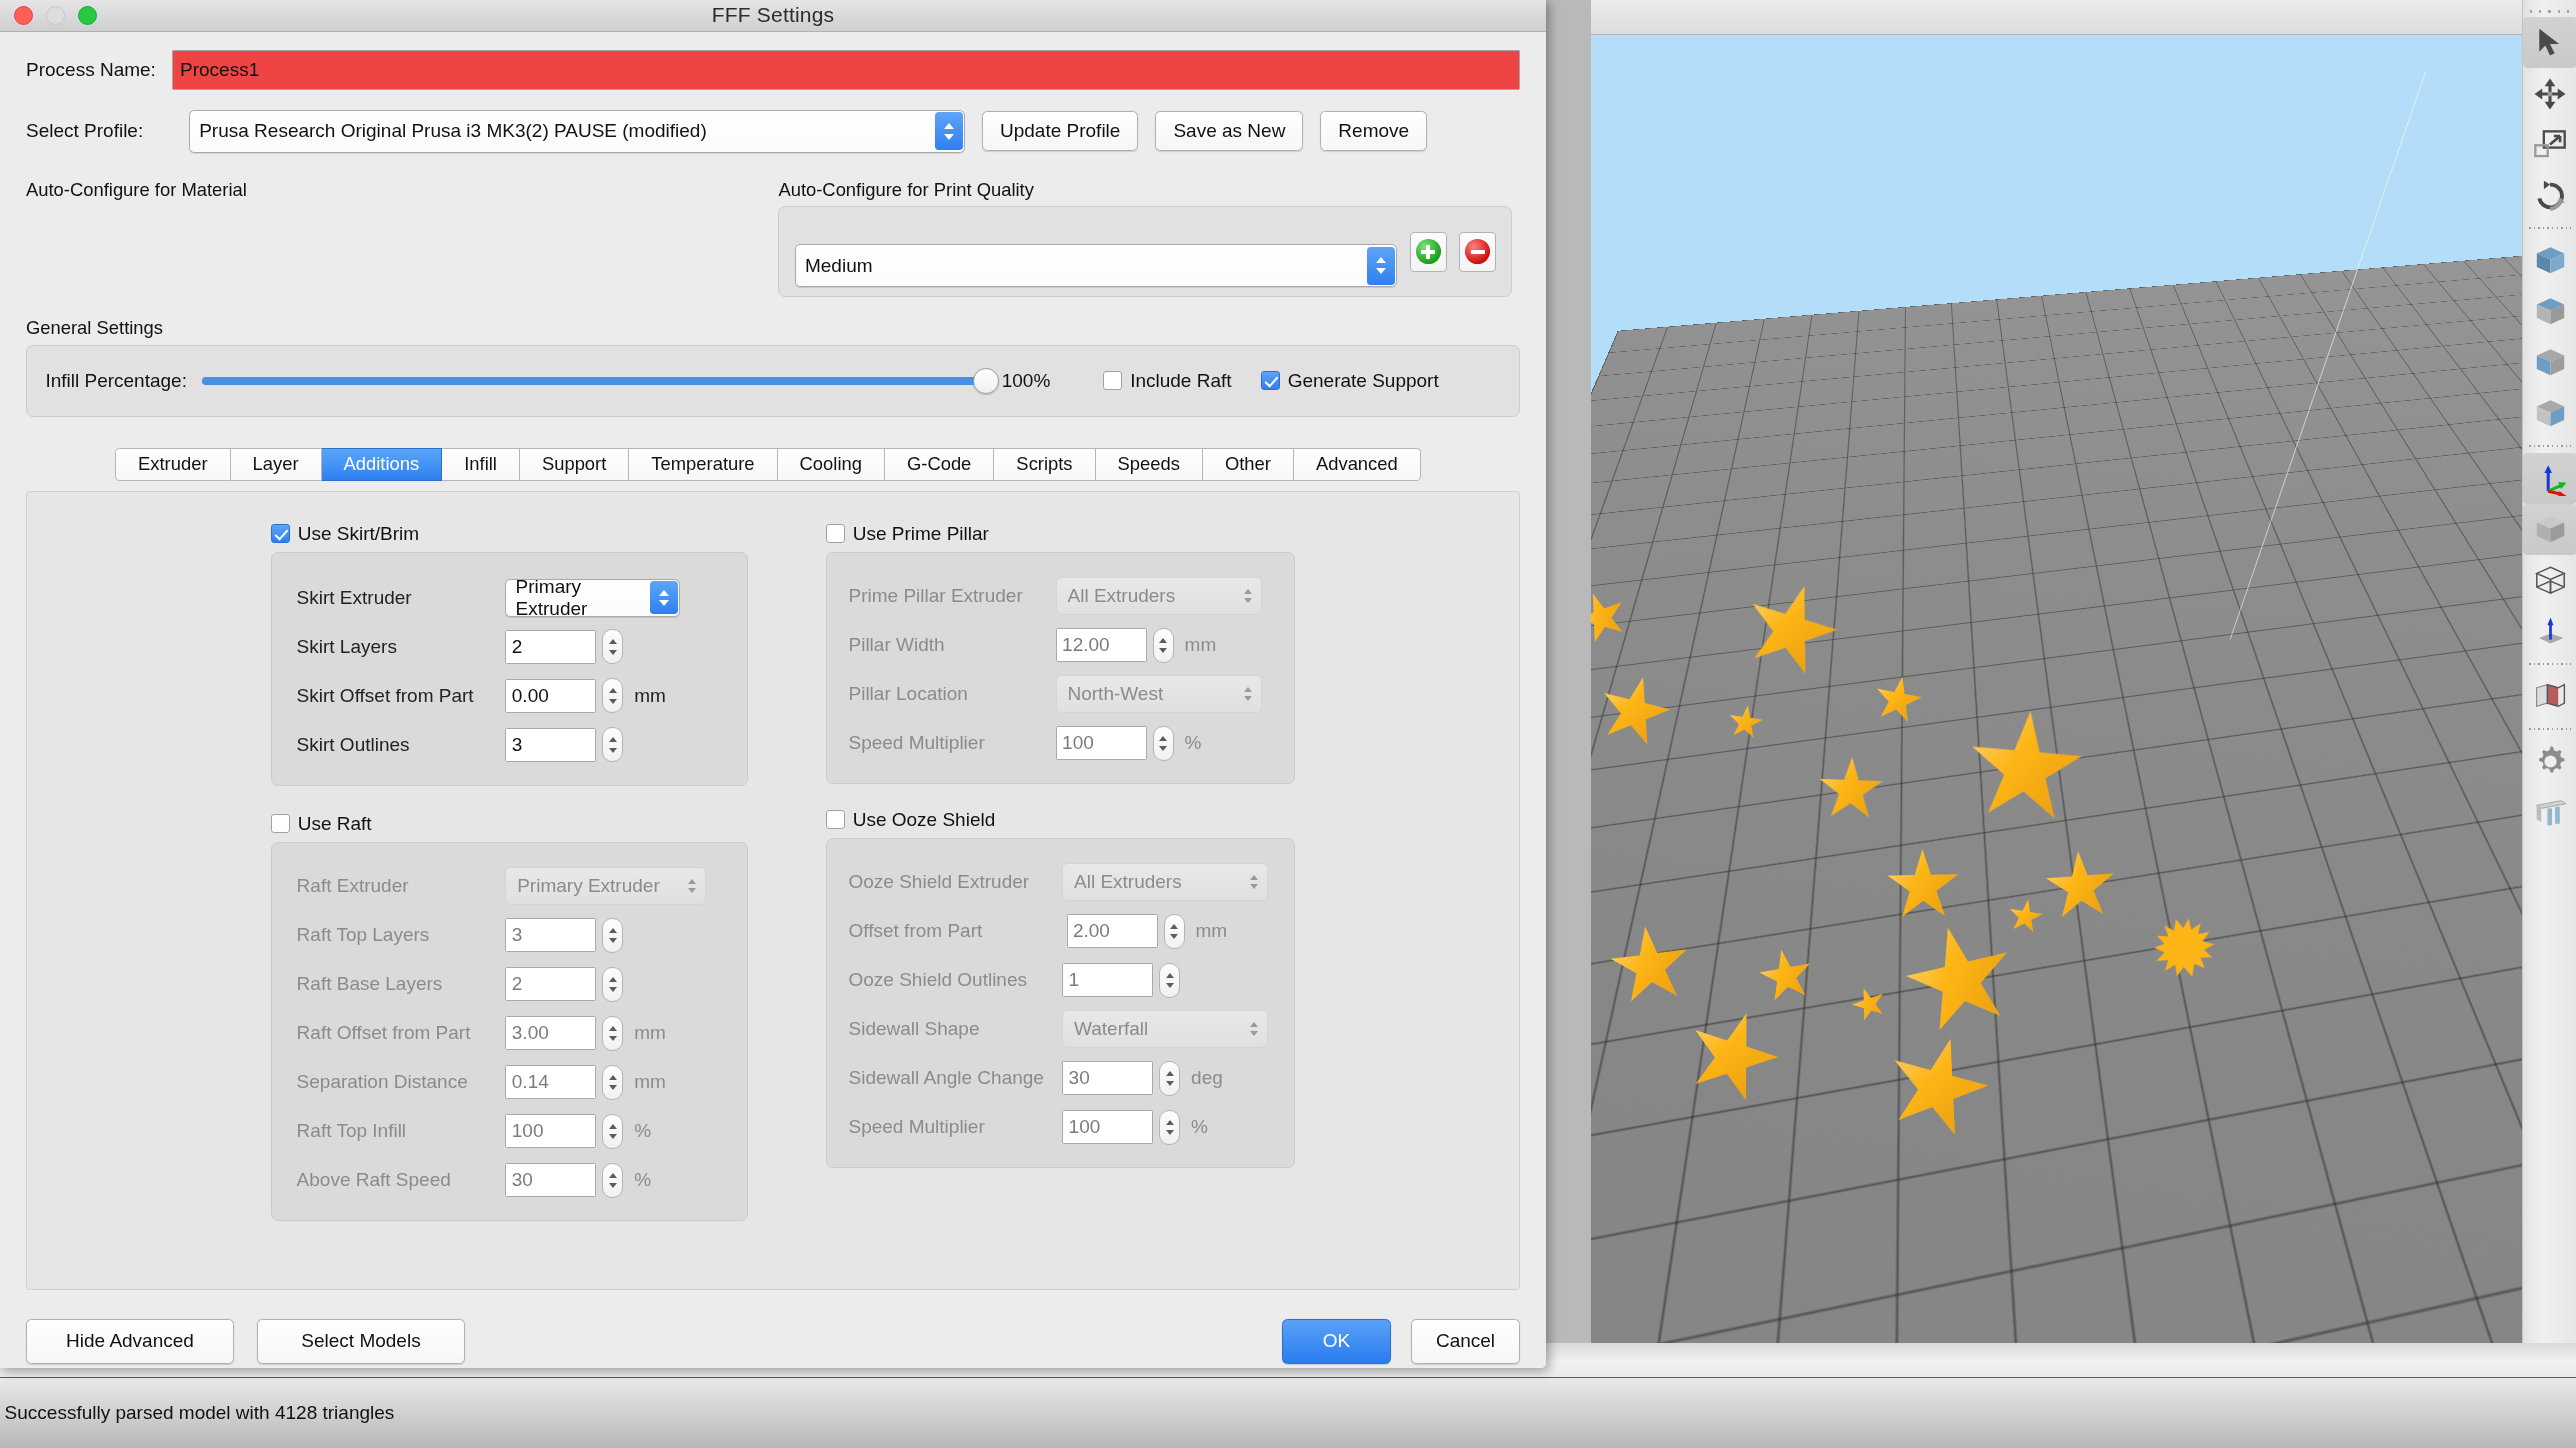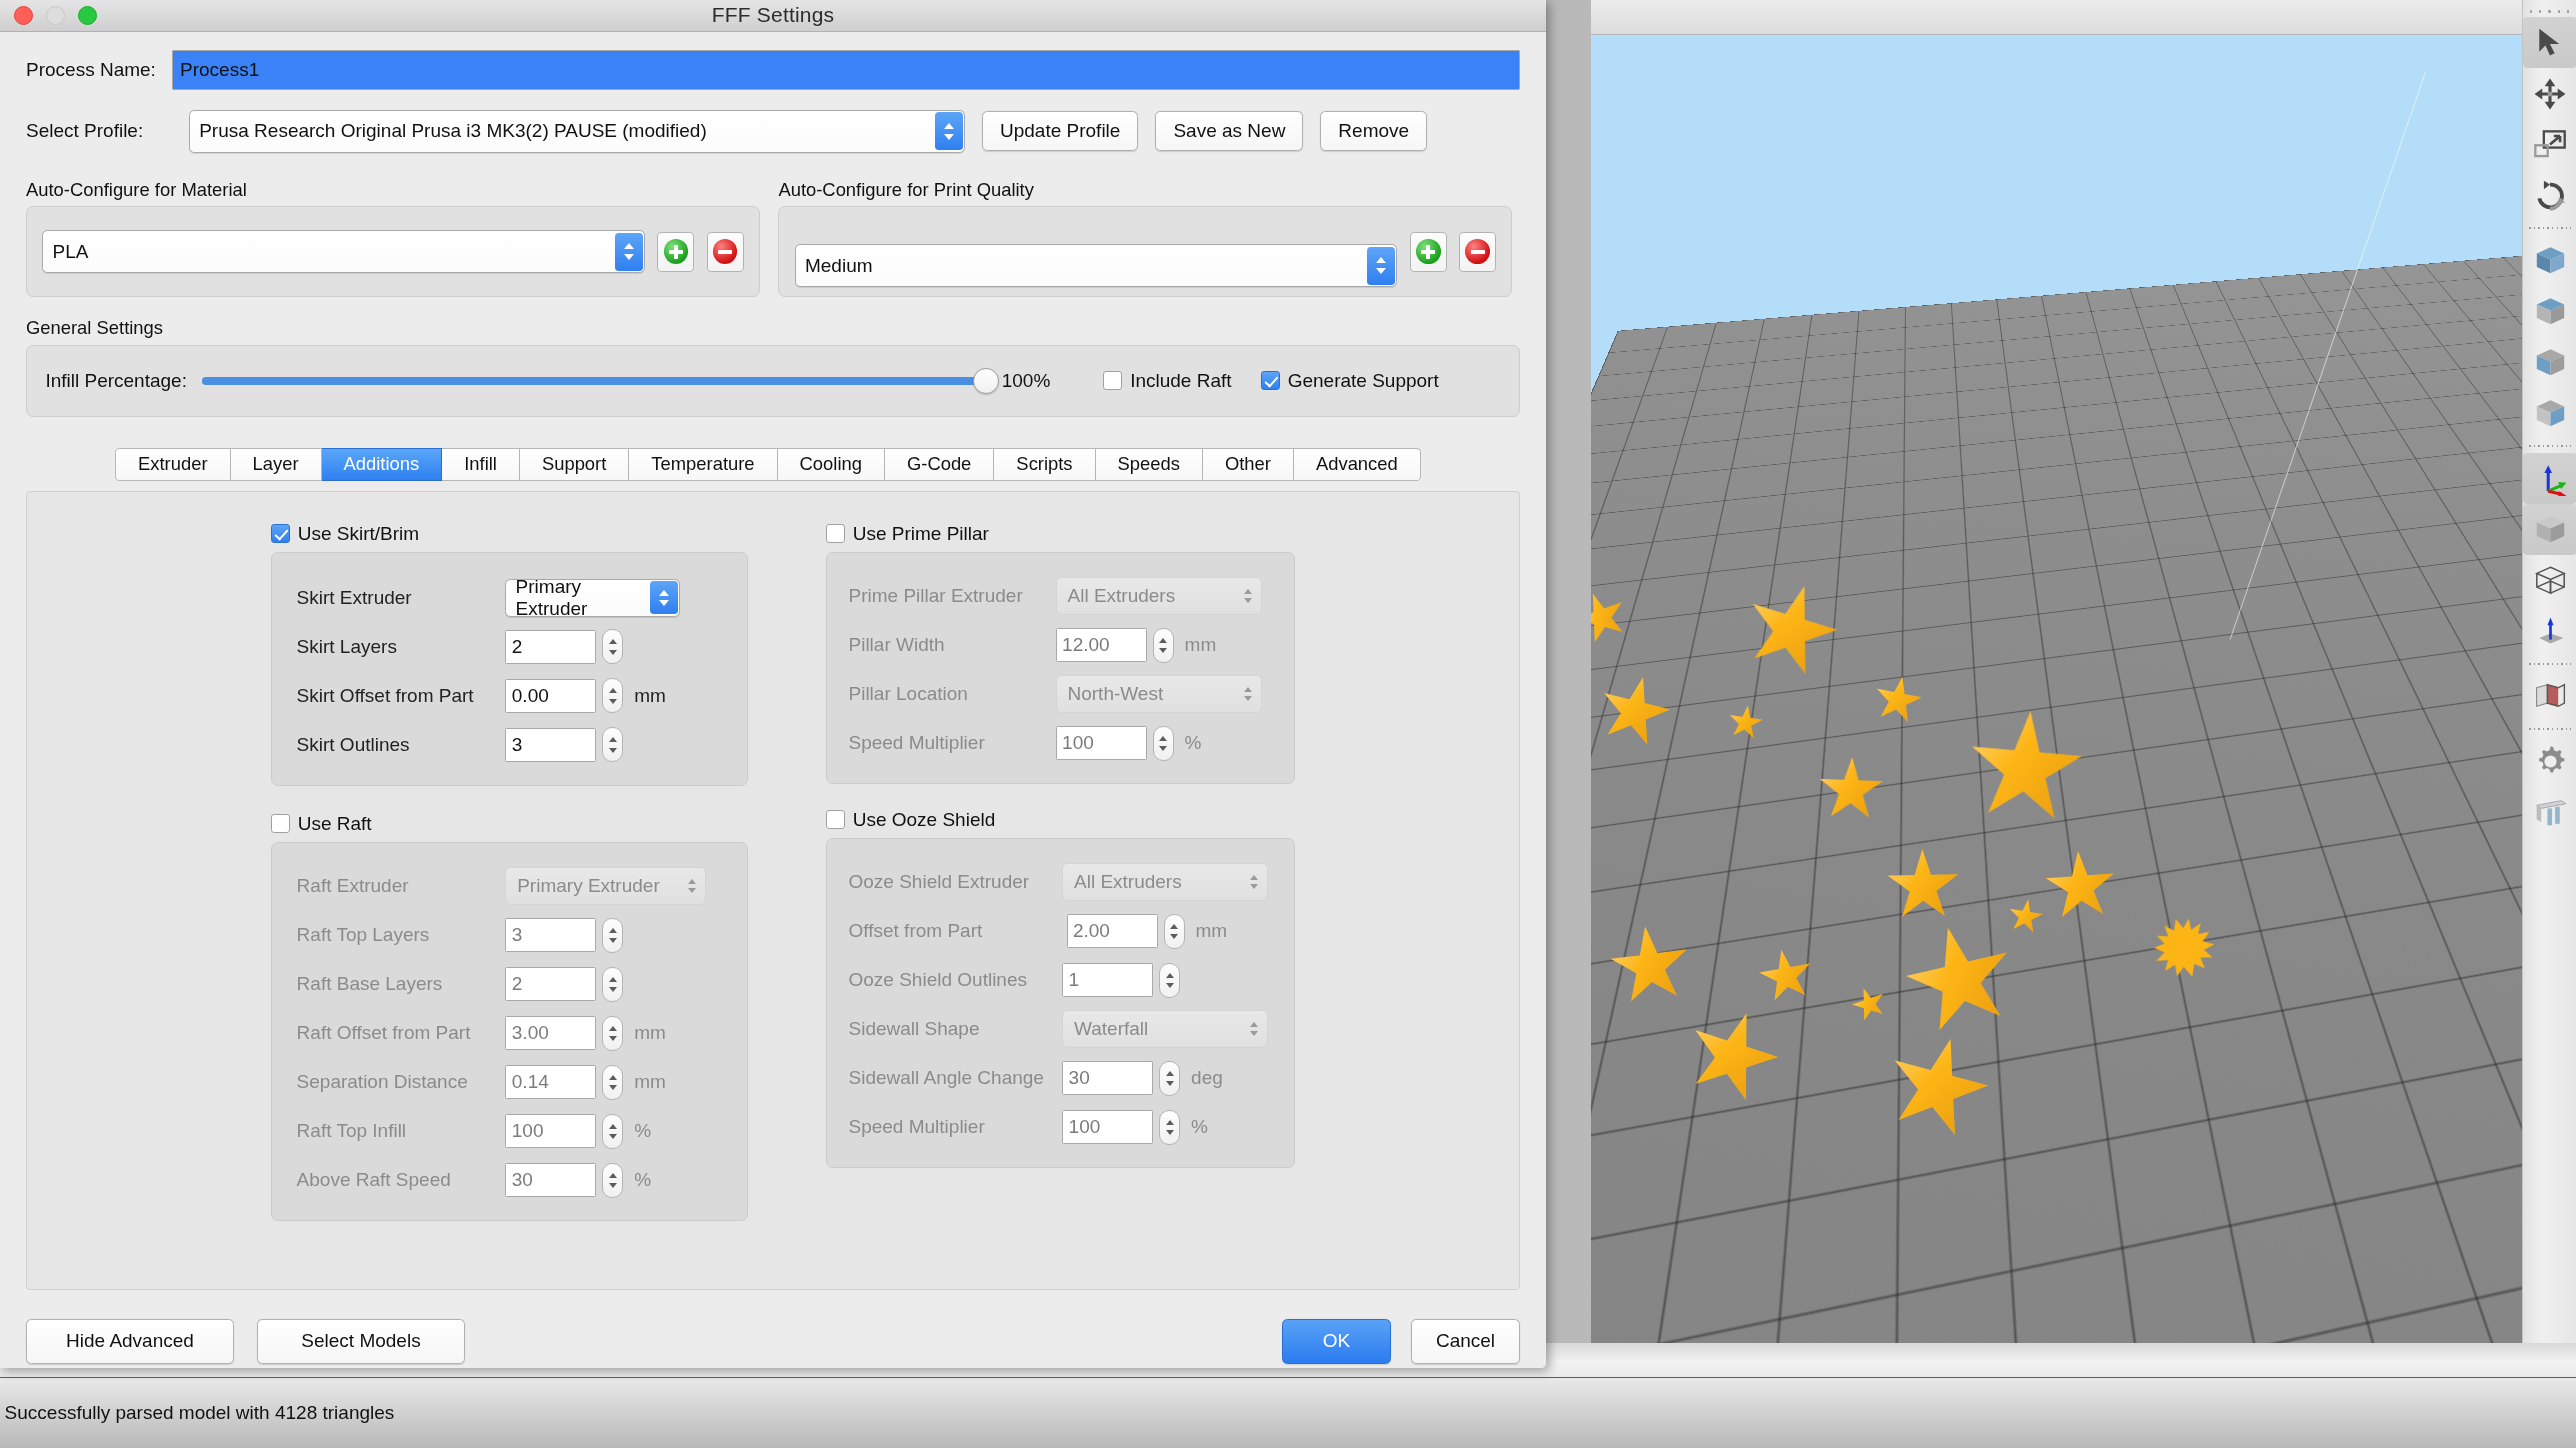--- a/index.html
+++ b/index.html
@@ -133,21 +133,21 @@
   .light.yellow { background: #dddddd; border: 0.8px solid #c9c9c9; }
   .light.green { background: #28c840; border: 0.8px solid #1aab29; }
 
   #dialog-body { padding: 0 26px; }
 
   .row { display: flex; align-items: center; }
   .lbl { font-size: 19px; color: #111; }
 
   
   .textfield {
-    background: #3b82f6; border: 0.8px solid #a6a6a6; border-radius: 1.5px;
+    background: #ef4444; border: 0.8px solid #a6a6a6; border-radius: 1.5px;
     height: 40px; display: flex; align-items: center; padding: 0 7px;
     font-size: 19px; color: #111;
   }
 
   
   .combo {
     position: relative; height: 43px;
     background: linear-gradient(#ffffff,#fbfbfb);
     border: 0.8px solid #a9a9a9; border-radius: 5.4px;
     display: flex; align-items: center;
@@ -489,35 +489,20 @@
       </div>
       <div class="btn">Update Profile</div>
       <div class="btn">Save as New</div>
       <div class="btn">Remove</div>
     </div>
 
     <div class="row" style="margin-top:26px; gap:18.4px; align-items:flex-start;">
 
       <div style="width:734px;">
         <div class="group-title">Auto-Configure for Material</div>
-        <div class="groupbox" style="height:91px; display:flex; align-items:center; padding:0 15.4px; gap:12.3px;">
-          <div class="combo" style="flex:1;">
-            <span>PLA</span>
-            <span class="arrows">
-                <b class="up"></b>
-                <b class="dn"></b>
-              </span>
-          </div>
-          <div class="iconbtn">
-              <span class="circ green"></span>
-            </div>
-          <div class="iconbtn">
-              <span class="circ red"></span>
-            </div>
-        </div>
       </div>
 
       <div style="width:734px;">
         <div class="group-title">Auto-Configure for Print Quality</div>
         <div class="groupbox" style="height:91px; display:flex; align-items:center; padding:0 15.4px; gap:12.3px;">
           <div class="combo" style="flex:1;margin-top:28px;">
             <span>Medium</span>
             <span class="arrows">
                 <b class="up"></b>
                 <b class="dn"></b>

